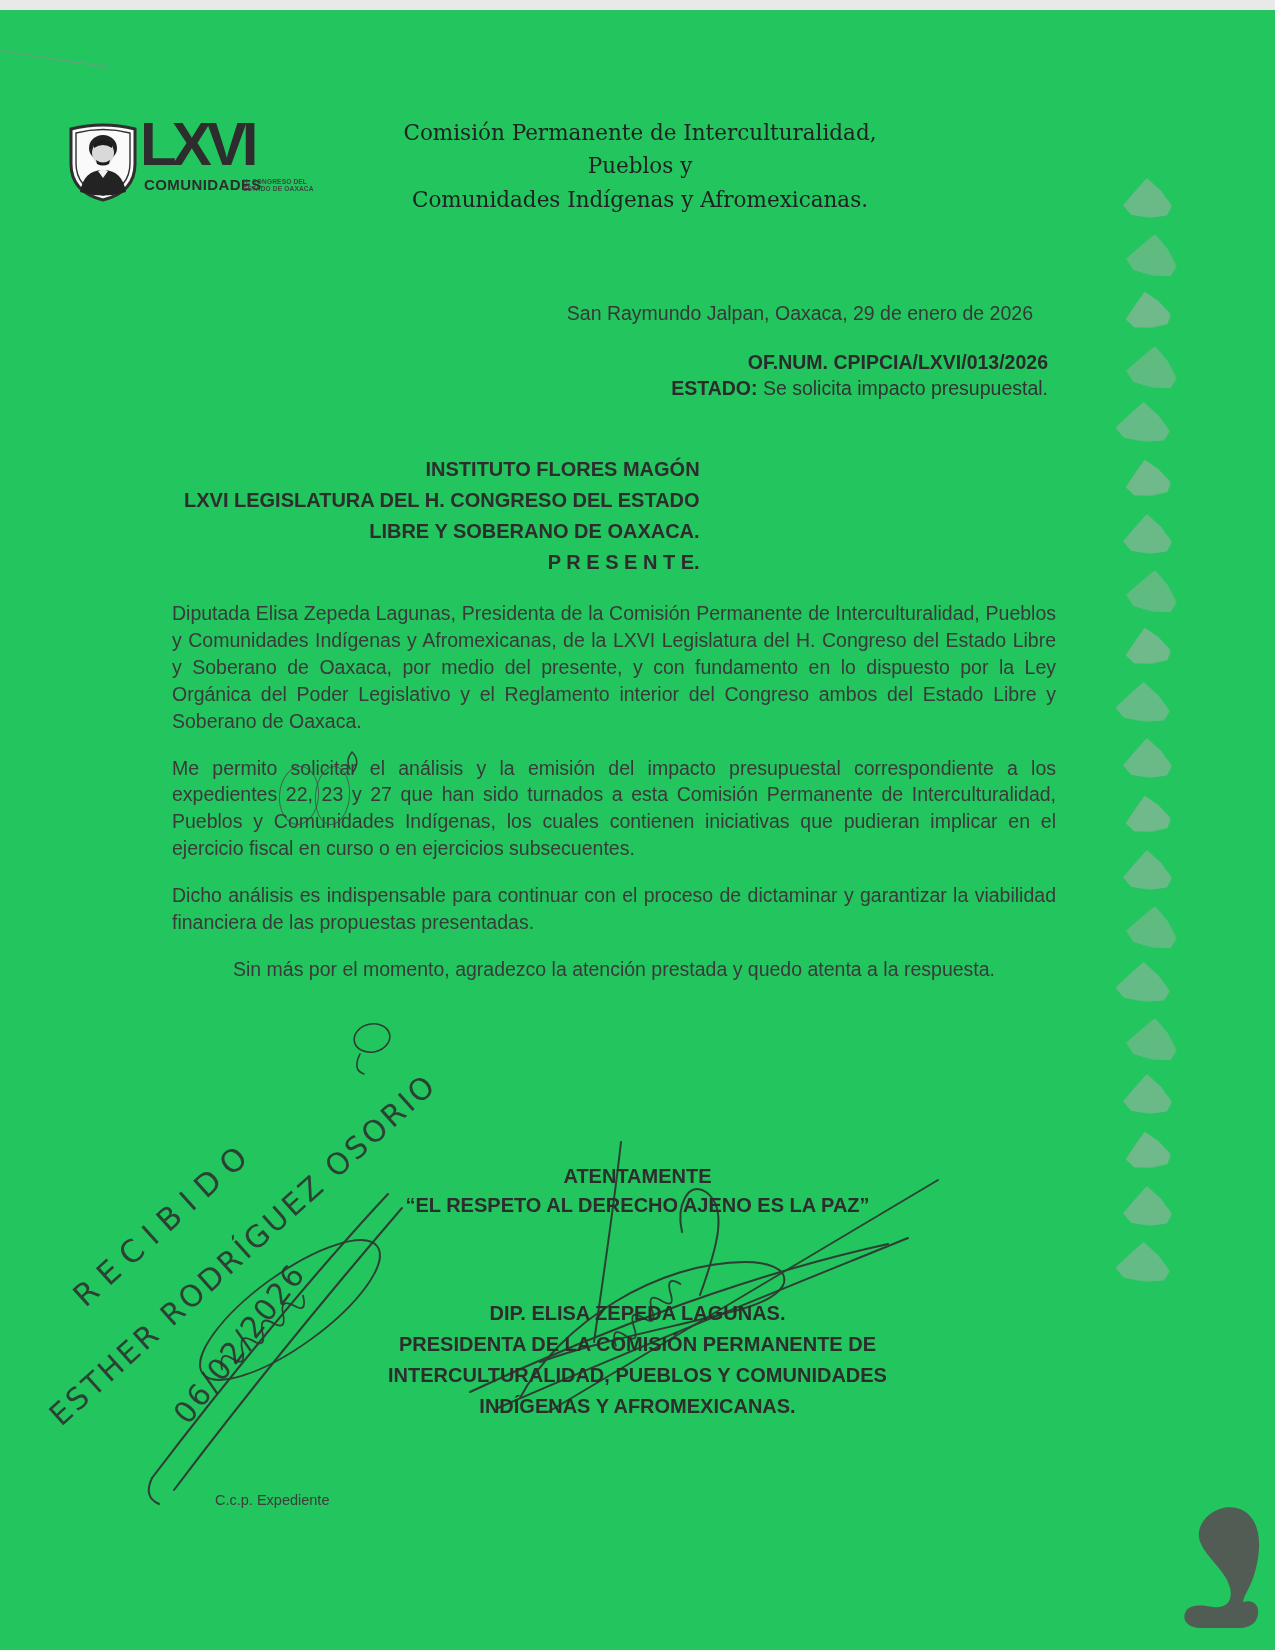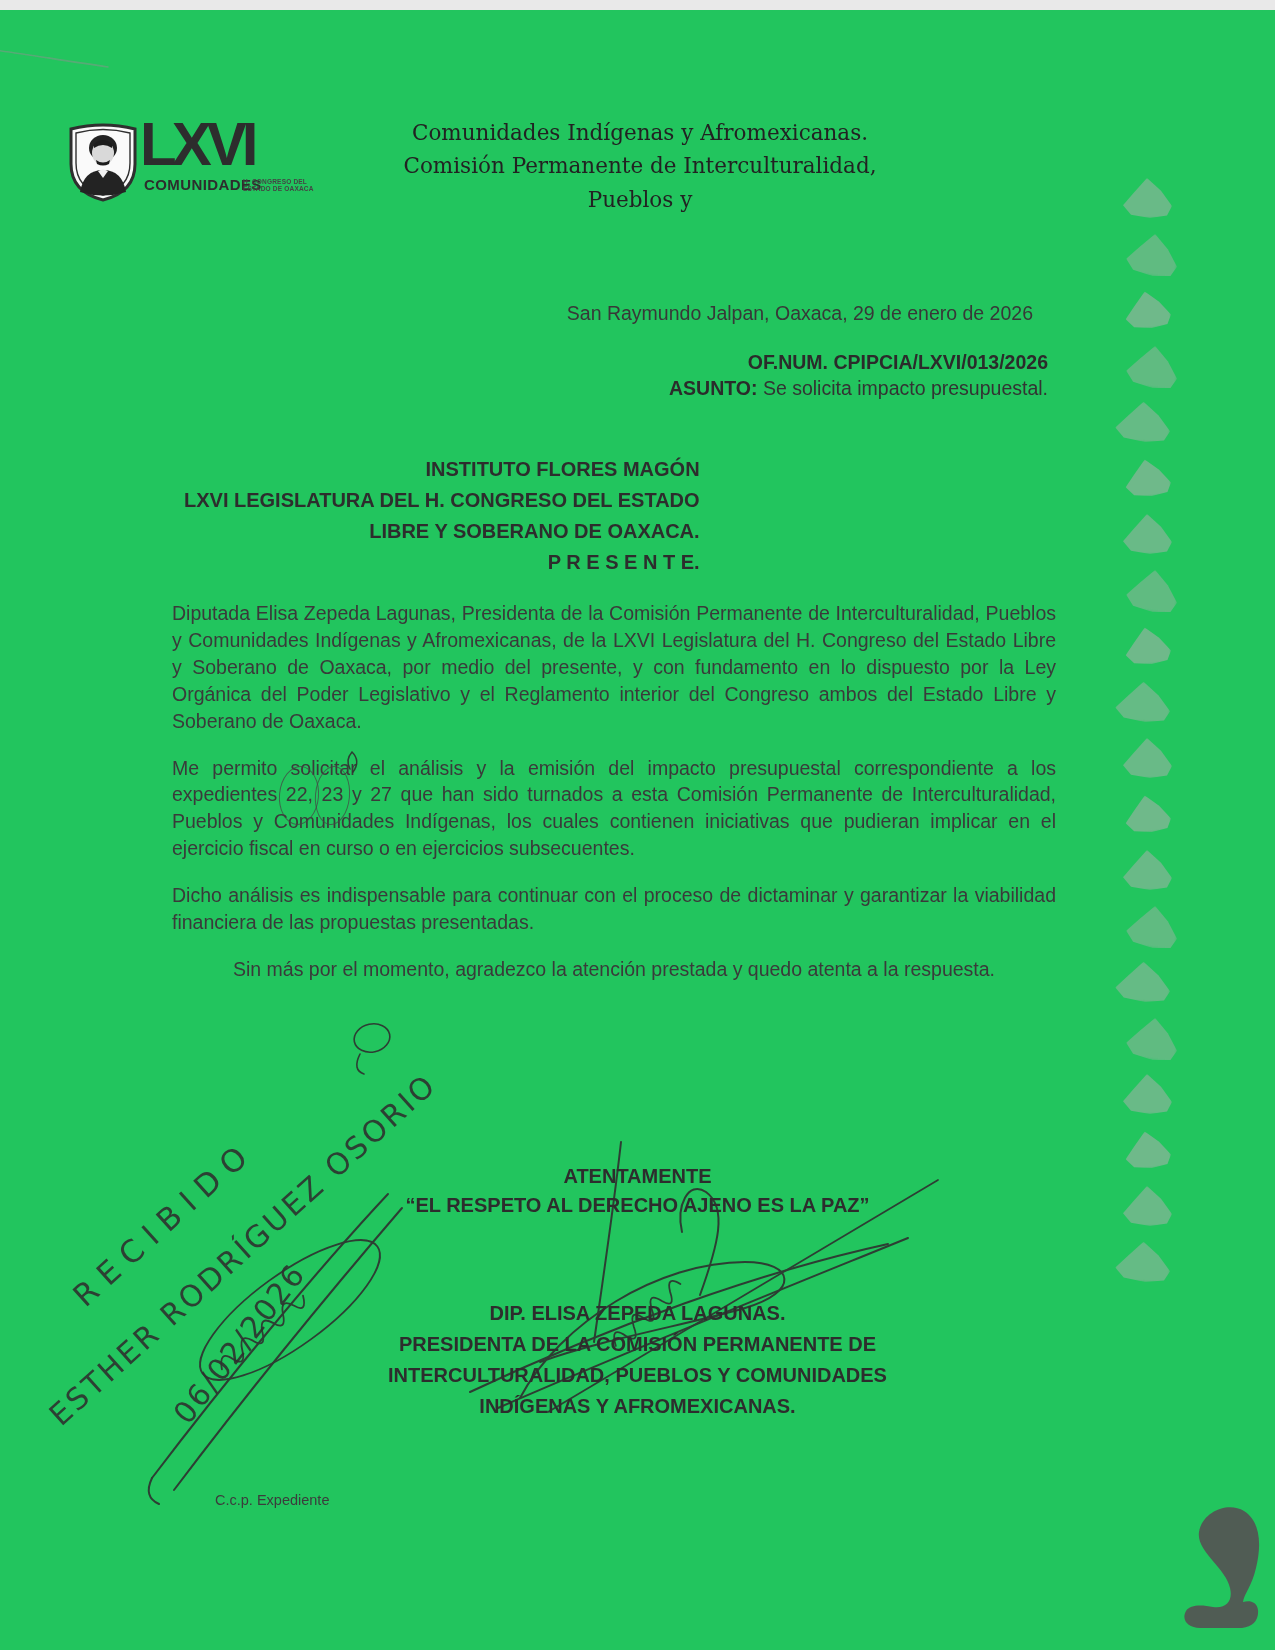--- a/index.html
+++ b/index.html
@@ -127,33 +127,33 @@
     </svg>
     <div id="logo-lxvi">LXVI</div>
     <div id="logo-legislatura">COMUNIDADES</div>
     <div id="logo-small">
       <div>H. CONGRESO DEL</div>
       <div>ESTADO DE OAXACA</div>
     </div>
   </div>
 
   <div id="header-title">
+    <div>Comisión Permanente de Interculturalidad, Pueblos y</div>
     <div>Comunidades Indígenas y Afromexicanas.</div>
-    <div>Comisión Permanente de Interculturalidad, Pueblos y</div>
   </div>
 
 
   <div id="dateline">San Raymundo Jalpan, Oaxaca, 29 de enero de 2026</div>
   <div id="oficio">
     <div>
       <span class="b">OF.NUM.</span>
       <span class="b">CPIPCIA/LXVI/013/2026</span>
     </div>
     <div>
-      <span class="b">ASUNTO:</span>
+      <span class="b">ESTADO:</span>
       <span>Se solicita impacto presupuestal.</span>
     </div>
   </div>
 
   <div id="recipient">
     <div>INSTITUTO FLORES MAGÓN</div>
     <div>LXVI LEGISLATURA DEL H. CONGRESO DEL ESTADO</div>
     <div>LIBRE Y SOBERANO DE OAXACA.</div>
     <div>P R E S E N T E.</div>
   </div>

